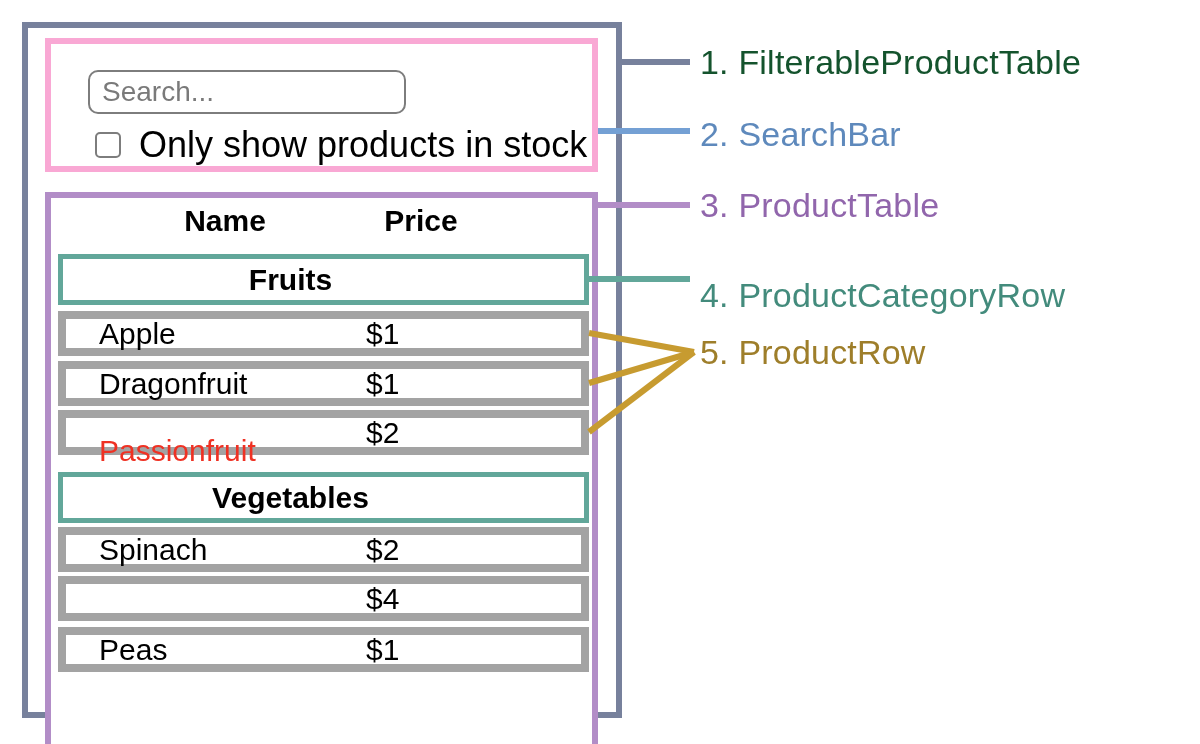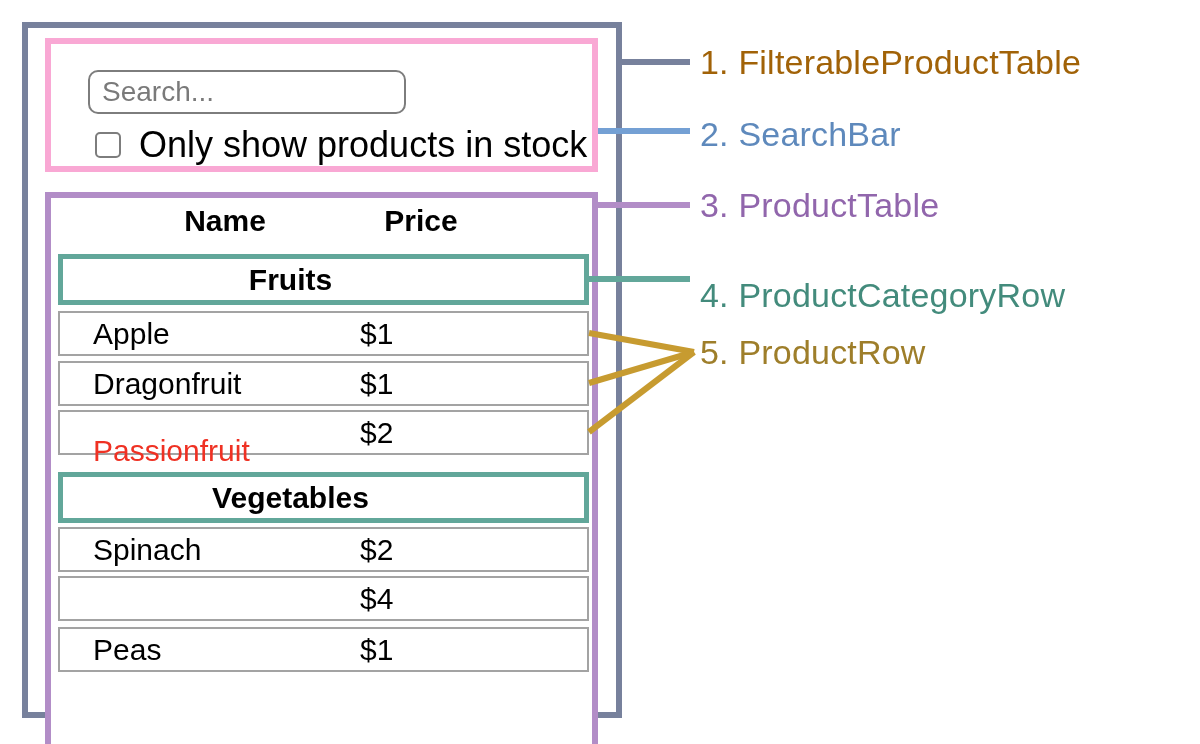--- a/index.html
+++ b/index.html
@@ -40,21 +40,21 @@
   .col-header.name  { left:174px; }
   .col-header.price { left:370px; }
 
   
   .row {
     position:absolute; left:7px; width:531px; box-sizing:border-box;
     background:#ffffff; display:flex; align-items:center;
   }
   .row.category { height:51px; border:5px solid #62a79a; justify-content:center; padding-right:66px; }
   .row.category span { font-size:30px; font-weight:bold; color:#000000;text-align:center; }
-  .row.product  { height:45px; border:2px solid #a3a3a3; }
+  .row.product  { height:45px; border:8px solid #a3a3a3; }
   .product-name  { font-size:30px; color:#000000; margin-left:33px; white-space:nowrap; }
   .product-price { font-size:30px; color:#000000; position:absolute; left:300px; white-space:nowrap; }
 
   
   .connectors { position:absolute; left:0; top:0; pointer-events:none; }
   .c-gray   { stroke:#77819c; stroke-width:6; }
   .c-blue   { stroke:#74a0d4; stroke-width:6; }
   .c-purple { stroke:#b28dc7; stroke-width:6; }
   .c-teal   { stroke:#62a79a; stroke-width:6; }
   .c-gold   { stroke:#c79b30; stroke-width:6; fill:none; }
@@ -125,18 +125,18 @@
   <svg class="connectors" width="1200" height="744" viewBox="0 0 1200 744">
     <line class="c-gray" x1="622" y1="62" x2="690" y2="62"></line>
     <line class="c-blue" x1="598" y1="131" x2="690" y2="131"></line>
     <line class="c-purple" x1="598" y1="205" x2="690" y2="205"></line>
     <line class="c-teal" x1="589" y1="279" x2="690" y2="279"></line>
     <line class="c-gold" x1="589" y1="333" x2="694" y2="352"></line>
     <line class="c-gold" x1="589" y1="383" x2="694" y2="352"></line>
     <line class="c-gold" x1="589" y1="432" x2="694" y2="352"></line>
   </svg>
 
-  <div class="hlabel l1" style="color: #a16207; text-align: center;">1. FilterableProductTable</div>
+  <div class="hlabel l1" style="color: #14532d; text-align: center;">1. FilterableProductTable</div>
   <div class="hlabel l2" style="color: rgb(94, 137, 188);">2. SearchBar</div>
   <div class="hlabel l3" style="color: rgb(145, 102, 172);">3. ProductTable</div>
   <div class="hlabel l4" style="color: rgb(67, 139, 124);">4. ProductCategoryRow</div>
   <div class="hlabel l5" style="color: rgb(158, 126, 42);">5. ProductRow</div>
 </div>
 
 </body></html>

